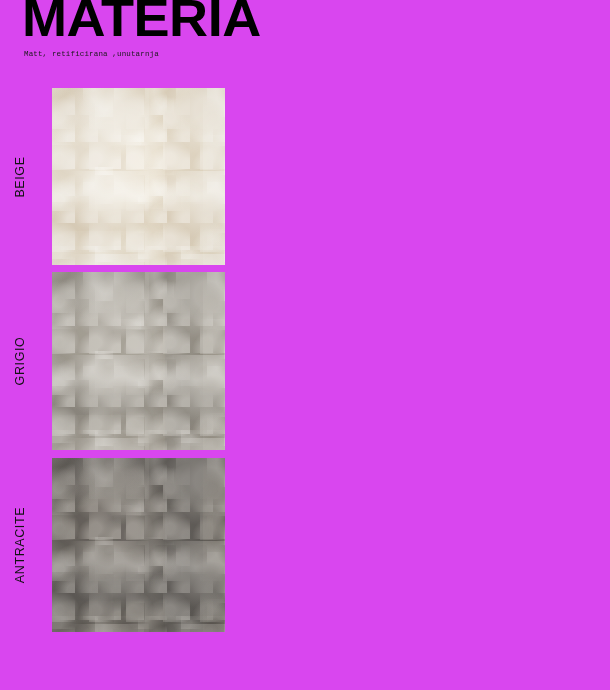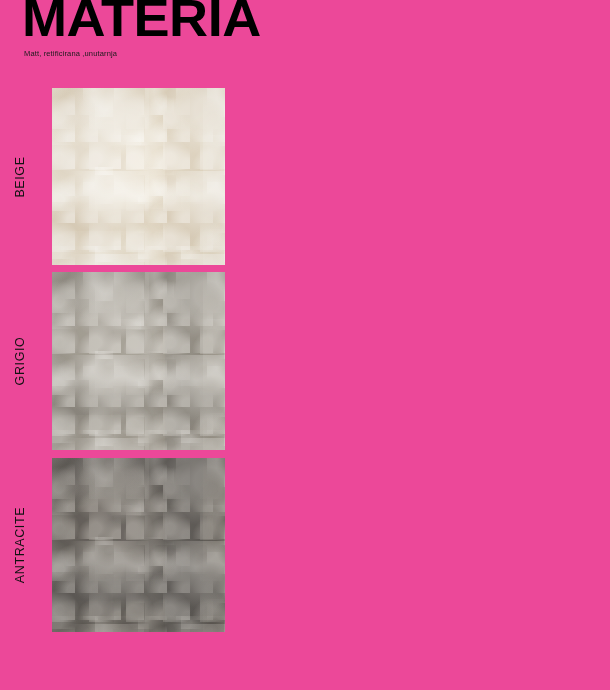--- a/index.html
+++ b/index.html
@@ -10,21 +10,21 @@
 
   body {
     font-family: "Liberation Sans", sans-serif;
     -webkit-font-smoothing: antialiased;
   }
 
   #page {
     position: relative;
     width: 610px;
     height: 690px;
-    background: #ec4899;
+    background: #d946ef;
     overflow: hidden;
   }
 
   
   .page-title {
     position: absolute;
     left: 22px;
     top: -8px;
     font-family: "Liberation Sans", sans-serif;
     font-weight: 700;
@@ -34,21 +34,21 @@
     color: #000000;
     white-space: nowrap;
     transform: scaleX(1.04);
     transform-origin: left top;
   }
 
   .page-subtitle {
     position: absolute;
     left: 24px;
     top: 49px;
-    font-family: Liberation Sans, sans-serif;
+    font-family: Liberation Mono, monospace;
     font-size: 7.5px;
     line-height: 10px;
     color: #1a1a1a;
     letter-spacing: 0.15px;
     white-space: nowrap;
   }
 
   
   .swatch-row {
     position: absolute;

